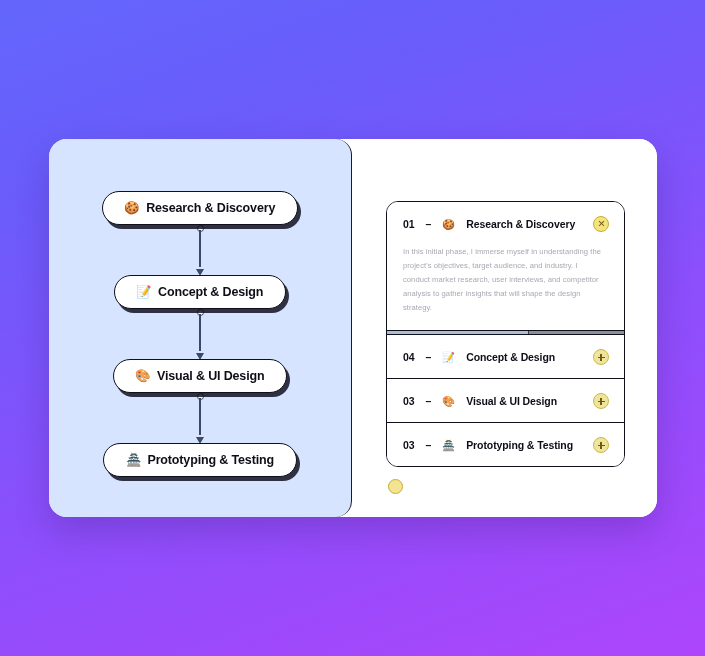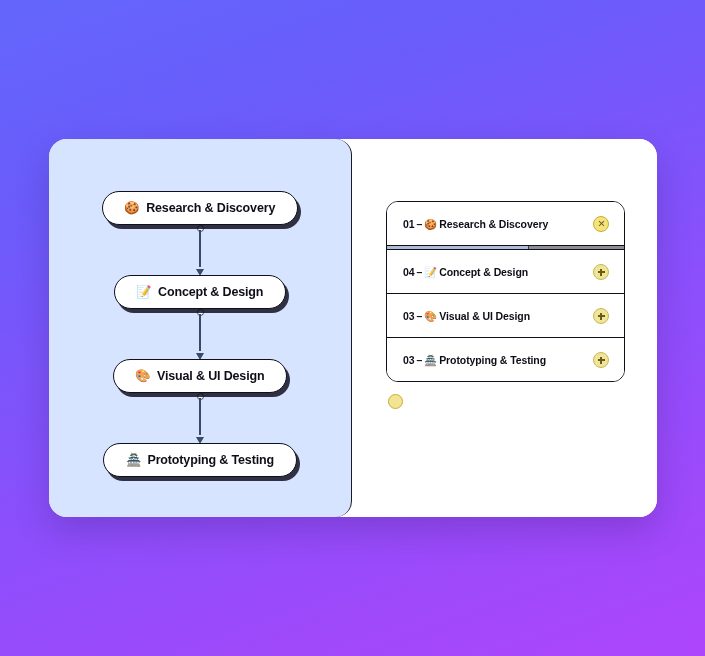--- a/index.html
+++ b/index.html
@@ -145,21 +145,21 @@
   }
 
   .acc-title {
     font-size: 10.5px;
     font-weight: 700;
     color: #0d0d17;
     letter-spacing: -0.1px;
     white-space: nowrap;
     display: flex;
     align-items: center;
-    gap: 2px;
+    gap: 11px;
   }
   .acc-num { font-weight: 700; }
   .acc-emoji { font-size: 10.5px; line-height: 1; }
 
   .acc-body {
     padding: 0 22px 15px 16px;
   }
   .acc-body p {
     font-size: 7.6px;
     line-height: 1.85;
@@ -305,20 +305,23 @@
           <div class="acc-title">
             <span class="acc-num">01</span>
             <span>–</span>
             <span class="acc-emoji">🍪</span>
             <span>Research &amp; Discovery</span>
           </div>
           <span class="yb">
               <span class="glyph-x"></span>
             </span>
         </div>
+        <div class="acc-body">
+          <p>In this initial phase, I immerse myself in understanding the project's objectives, target audience, and industry. I conduct market research, user interviews, and competitor analysis to gather insights that will shape the design strategy.</p>
+        </div>
         <div class="acc-progress">
           <span class="track"></span>
           <span class="fill" style="width: 60%;"></span>
         </div>
       </div>
 
       <div class="acc-item">
         <div class="acc-head">
           <div class="acc-title">
             <span class="acc-num">04</span>

